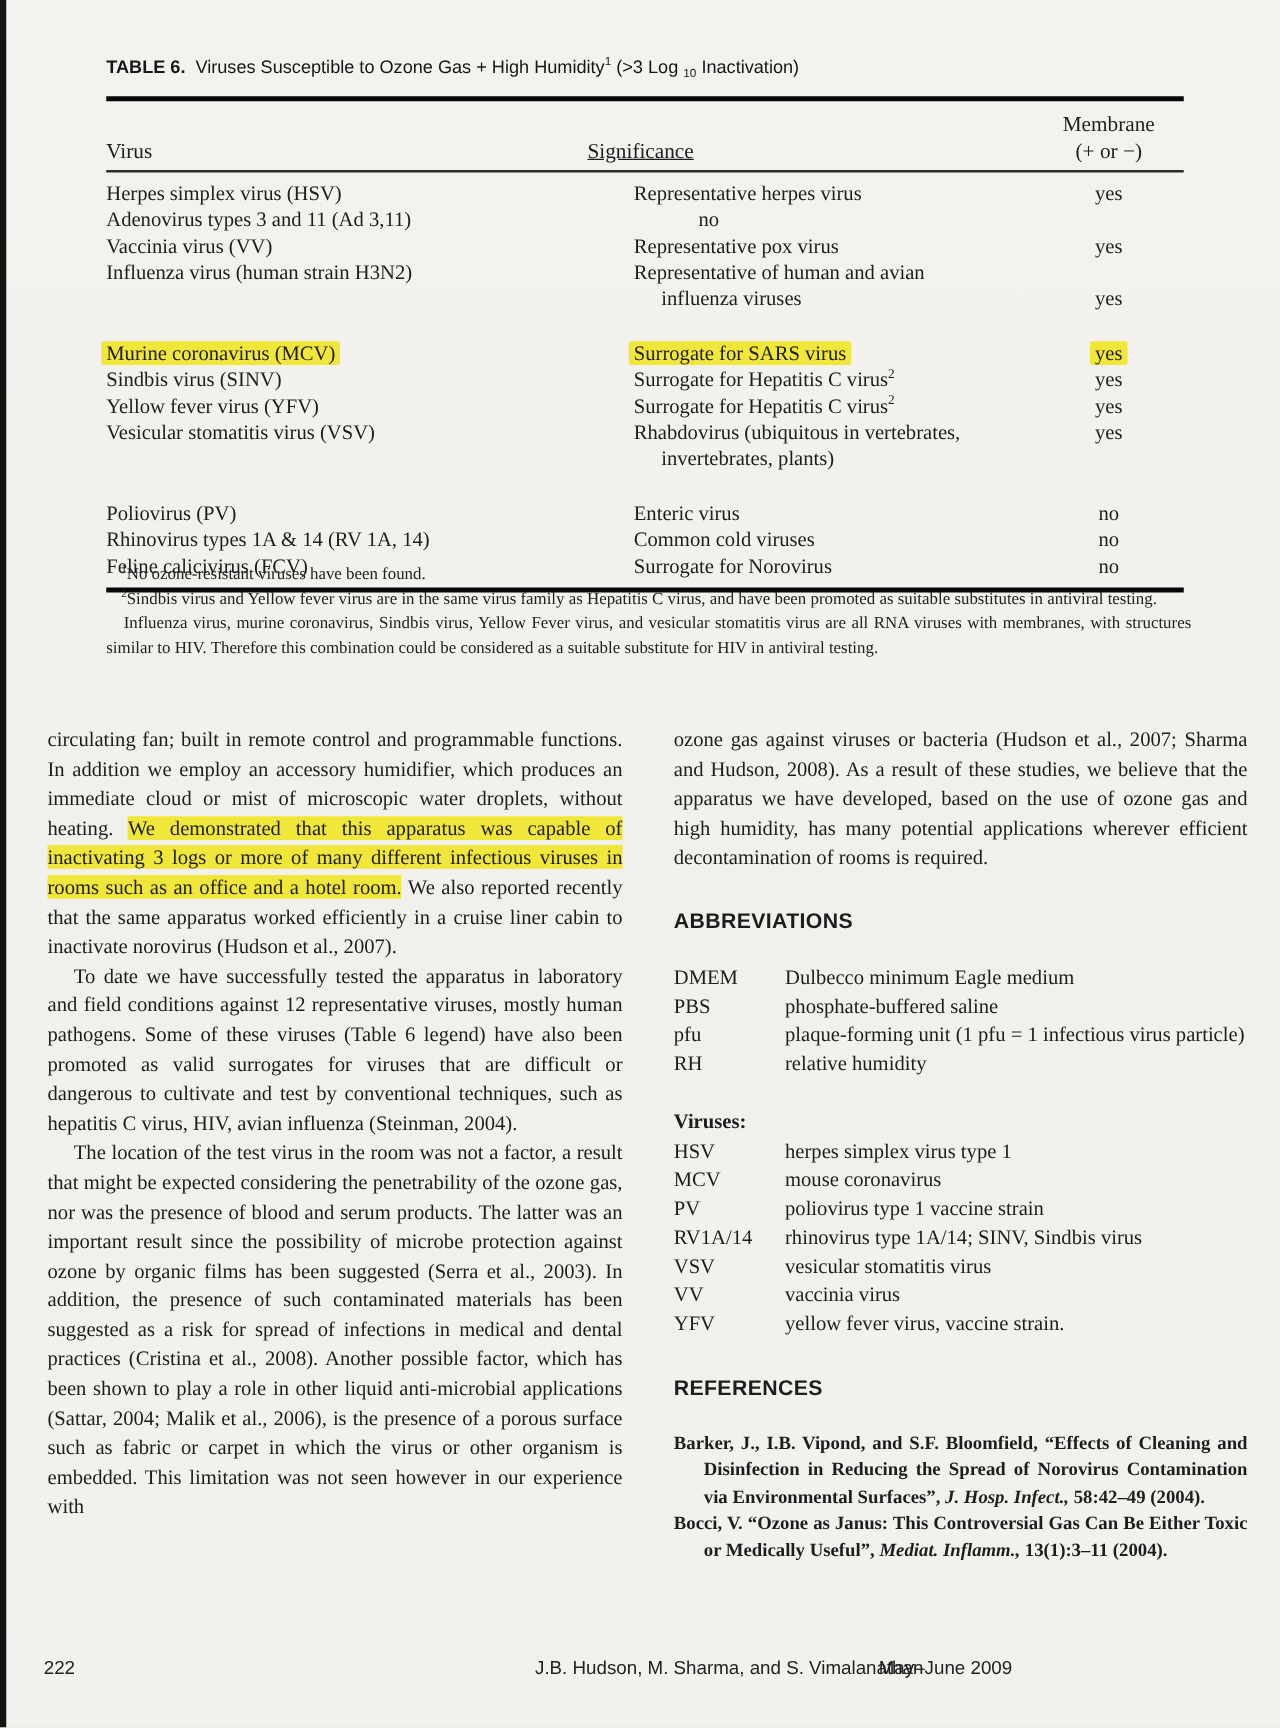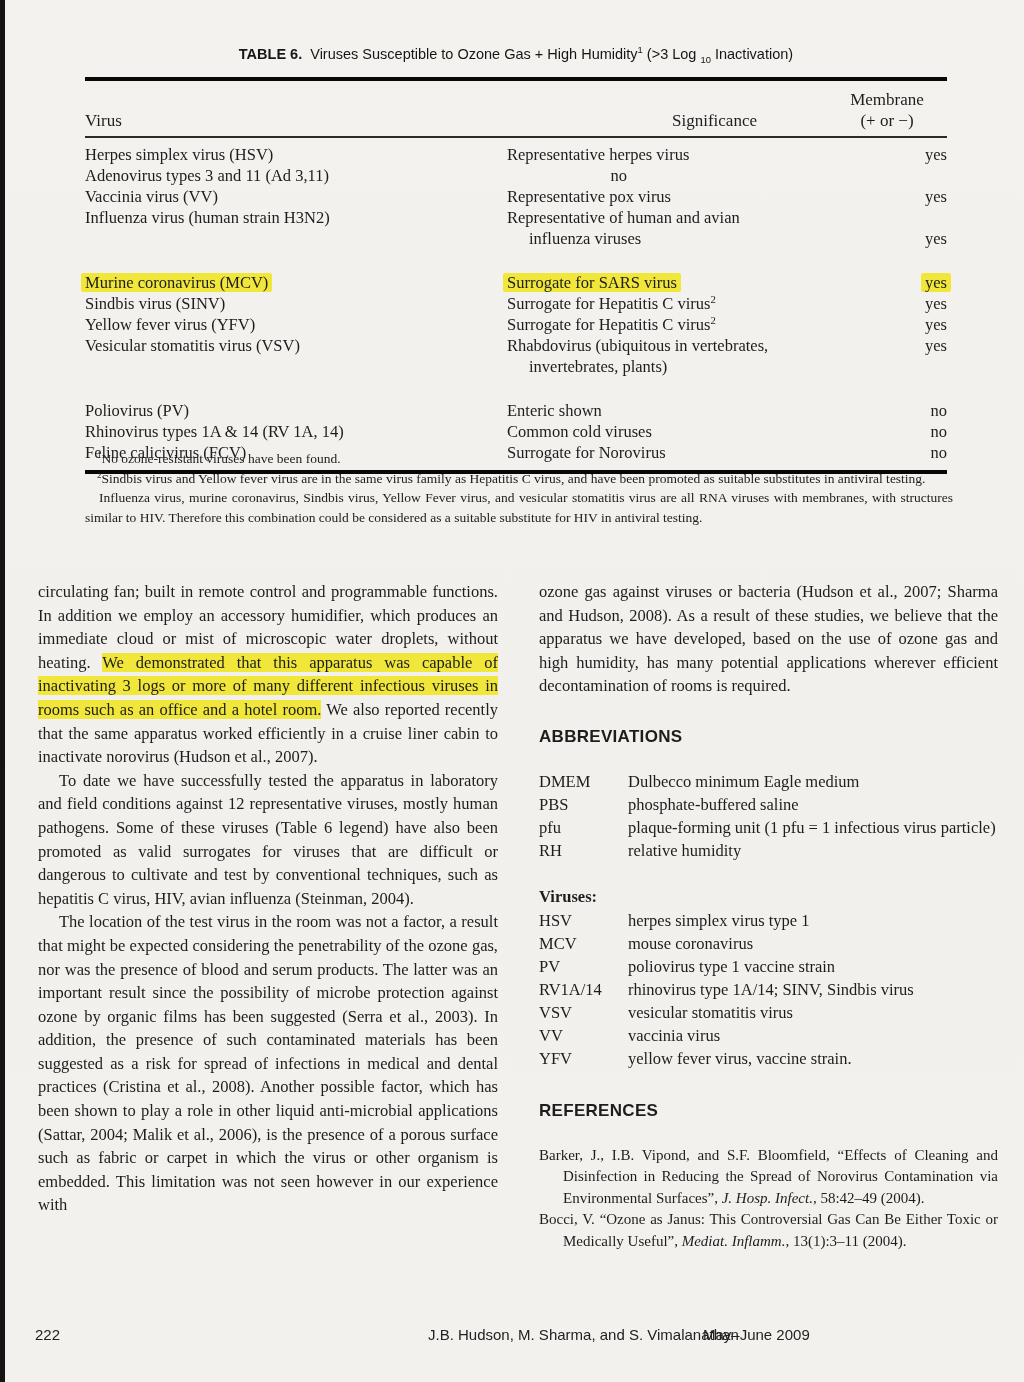--- a/index.html
+++ b/index.html
@@ -3,38 +3,38 @@
 <meta charset="utf-8">
 <style>
   html,body {margin:0; padding:0;}
   body {width:1024px; height:1382px; background:#e9e7e4; font-family:"Liberation Serif", serif;}
   .page {position:relative; width:1024px; height:1382px; overflow:hidden;
          background:linear-gradient(180deg,#f4f2ef 0%,#f2f0ec 55%,#f3f1ee 100%); color:#1d1d1d;}
   .edge-strip {position:absolute; left:0; top:0; width:5px; height:100%; background:#141414;}
 
   
   .table-block {position:absolute; left:85px; top:46px; width:862px;}
-  .t-title {font-family:"Liberation Sans", sans-serif; font-size:14.5px; color:#161616;text-align:center;}
+  .t-title {font-family:"Liberation Sans", sans-serif; font-size:14.5px; color:#161616;}
   .t-title .t-label {font-weight:bold; margin-right:8px;}
   sup {font-size:0.65em; vertical-align:super; line-height:0;}
   sub {font-size:0.65em; vertical-align:sub; line-height:0;}
   .rule-thick {height:4px; background:#070707; margin-top:15px;}
   .rule-thick-b {height:4px; background:#070707;}
   .rule-thin {height:1.5px; background:#2b2b2b;}
   .thead {display:flex; align-items:flex-end; padding:8px 0 5px; font-size:17px;}
   .th-virus {width:385px;}
-  .th-sig {flex:1; text-align:right; padding-right:70px;}
+  .th-sig {flex:1; text-align:left; padding-right:70px;text-decoration:underline;}
   .th-mem {width:120px; text-align:center; line-height:21px;}
   .tbody {padding:6px 0 7px; font-size:16.5px;}
   .trow {display:flex; line-height:21px;gap:37px;}
   .gap {margin-top:23px;}
   .c-virus {width:385px;}
   .c-sig {flex:1;}
   .sig-cont {padding-left:22px;}
-  .c-mem {width:120px; text-align:right;}
+  .c-mem {width:120px; text-align:center;}
   .hl {background:#f1e73b; padding:0 4px; margin:0 -4px; border-radius:2px;}
 
   
   .footnotes {position:absolute; left:85px; top:449px; width:868px;
               font-size:13.5px; line-height:19.5px; text-align:justify; color:#212121;}
   .fn {text-indent:12px; margin:0;}
   .fn-para {text-indent:14px; margin:0;}
 
   
   .col {position:absolute; top:580px; font-size:16.5px; line-height:23.6px; text-align:justify;}
@@ -45,21 +45,21 @@
   .hl-body {background:#f1e73b;}
 
   .h-section {font-family:"Liberation Sans", sans-serif; font-weight:bold; font-size:17px;
               letter-spacing:0.3px; text-align:left; margin:27px 0 21px;}
   .abbr-row {display:flex; line-height:23px;}
   .abbr-term {width:89px; flex-shrink:0; text-align:left;}
   .abbr-def {flex:1; text-align:justify;}
   .viruses-label {font-weight:bold; text-align:left; margin:23px 0 1px;}
   .h-refs {margin:29px 0 22px;}
   .ref {font-size:15px; line-height:21.5px; padding-left:24px; text-indent:-24px;
-        text-align:justify; margin:0;}
+        text-align:justify; margin:0;font-weight:bold;}
   .ref .ital {font-style:italic;}
 
   
   .footer-item {position:absolute; top:1326px; font-family:"Liberation Sans", sans-serif;
                 font-size:15px; color:#222;}
   .f-num {left:35px;}
   .f-authors {left:428px;}
   .f-issue {left:703px;}
 </style>
 </head>
@@ -132,21 +132,21 @@
         <div class="c-sig">Rhabdovirus (ubiquitous in vertebrates,</div>
         <div class="c-mem">yes</div>
       </div>
       <div class="trow">
         <div class="c-virus"></div>
         <div class="c-sig sig-cont">invertebrates, plants)</div>
         <div class="c-mem"></div>
       </div>
       <div class="trow gap">
         <div class="c-virus">Poliovirus (PV)</div>
-        <div class="c-sig">Enteric shown</div>
+        <div class="c-sig">Enteric virus</div>
         <div class="c-mem">no</div>
       </div>
       <div class="trow">
         <div class="c-virus">Rhinovirus types 1A &amp; 14 (RV 1A, 14)</div>
         <div class="c-sig">Common cold viruses</div>
         <div class="c-mem">no</div>
       </div>
       <div class="trow">
         <div class="c-virus">Feline calicivirus (FCV)</div>
         <div class="c-sig">Surrogate for Norovirus</div>

